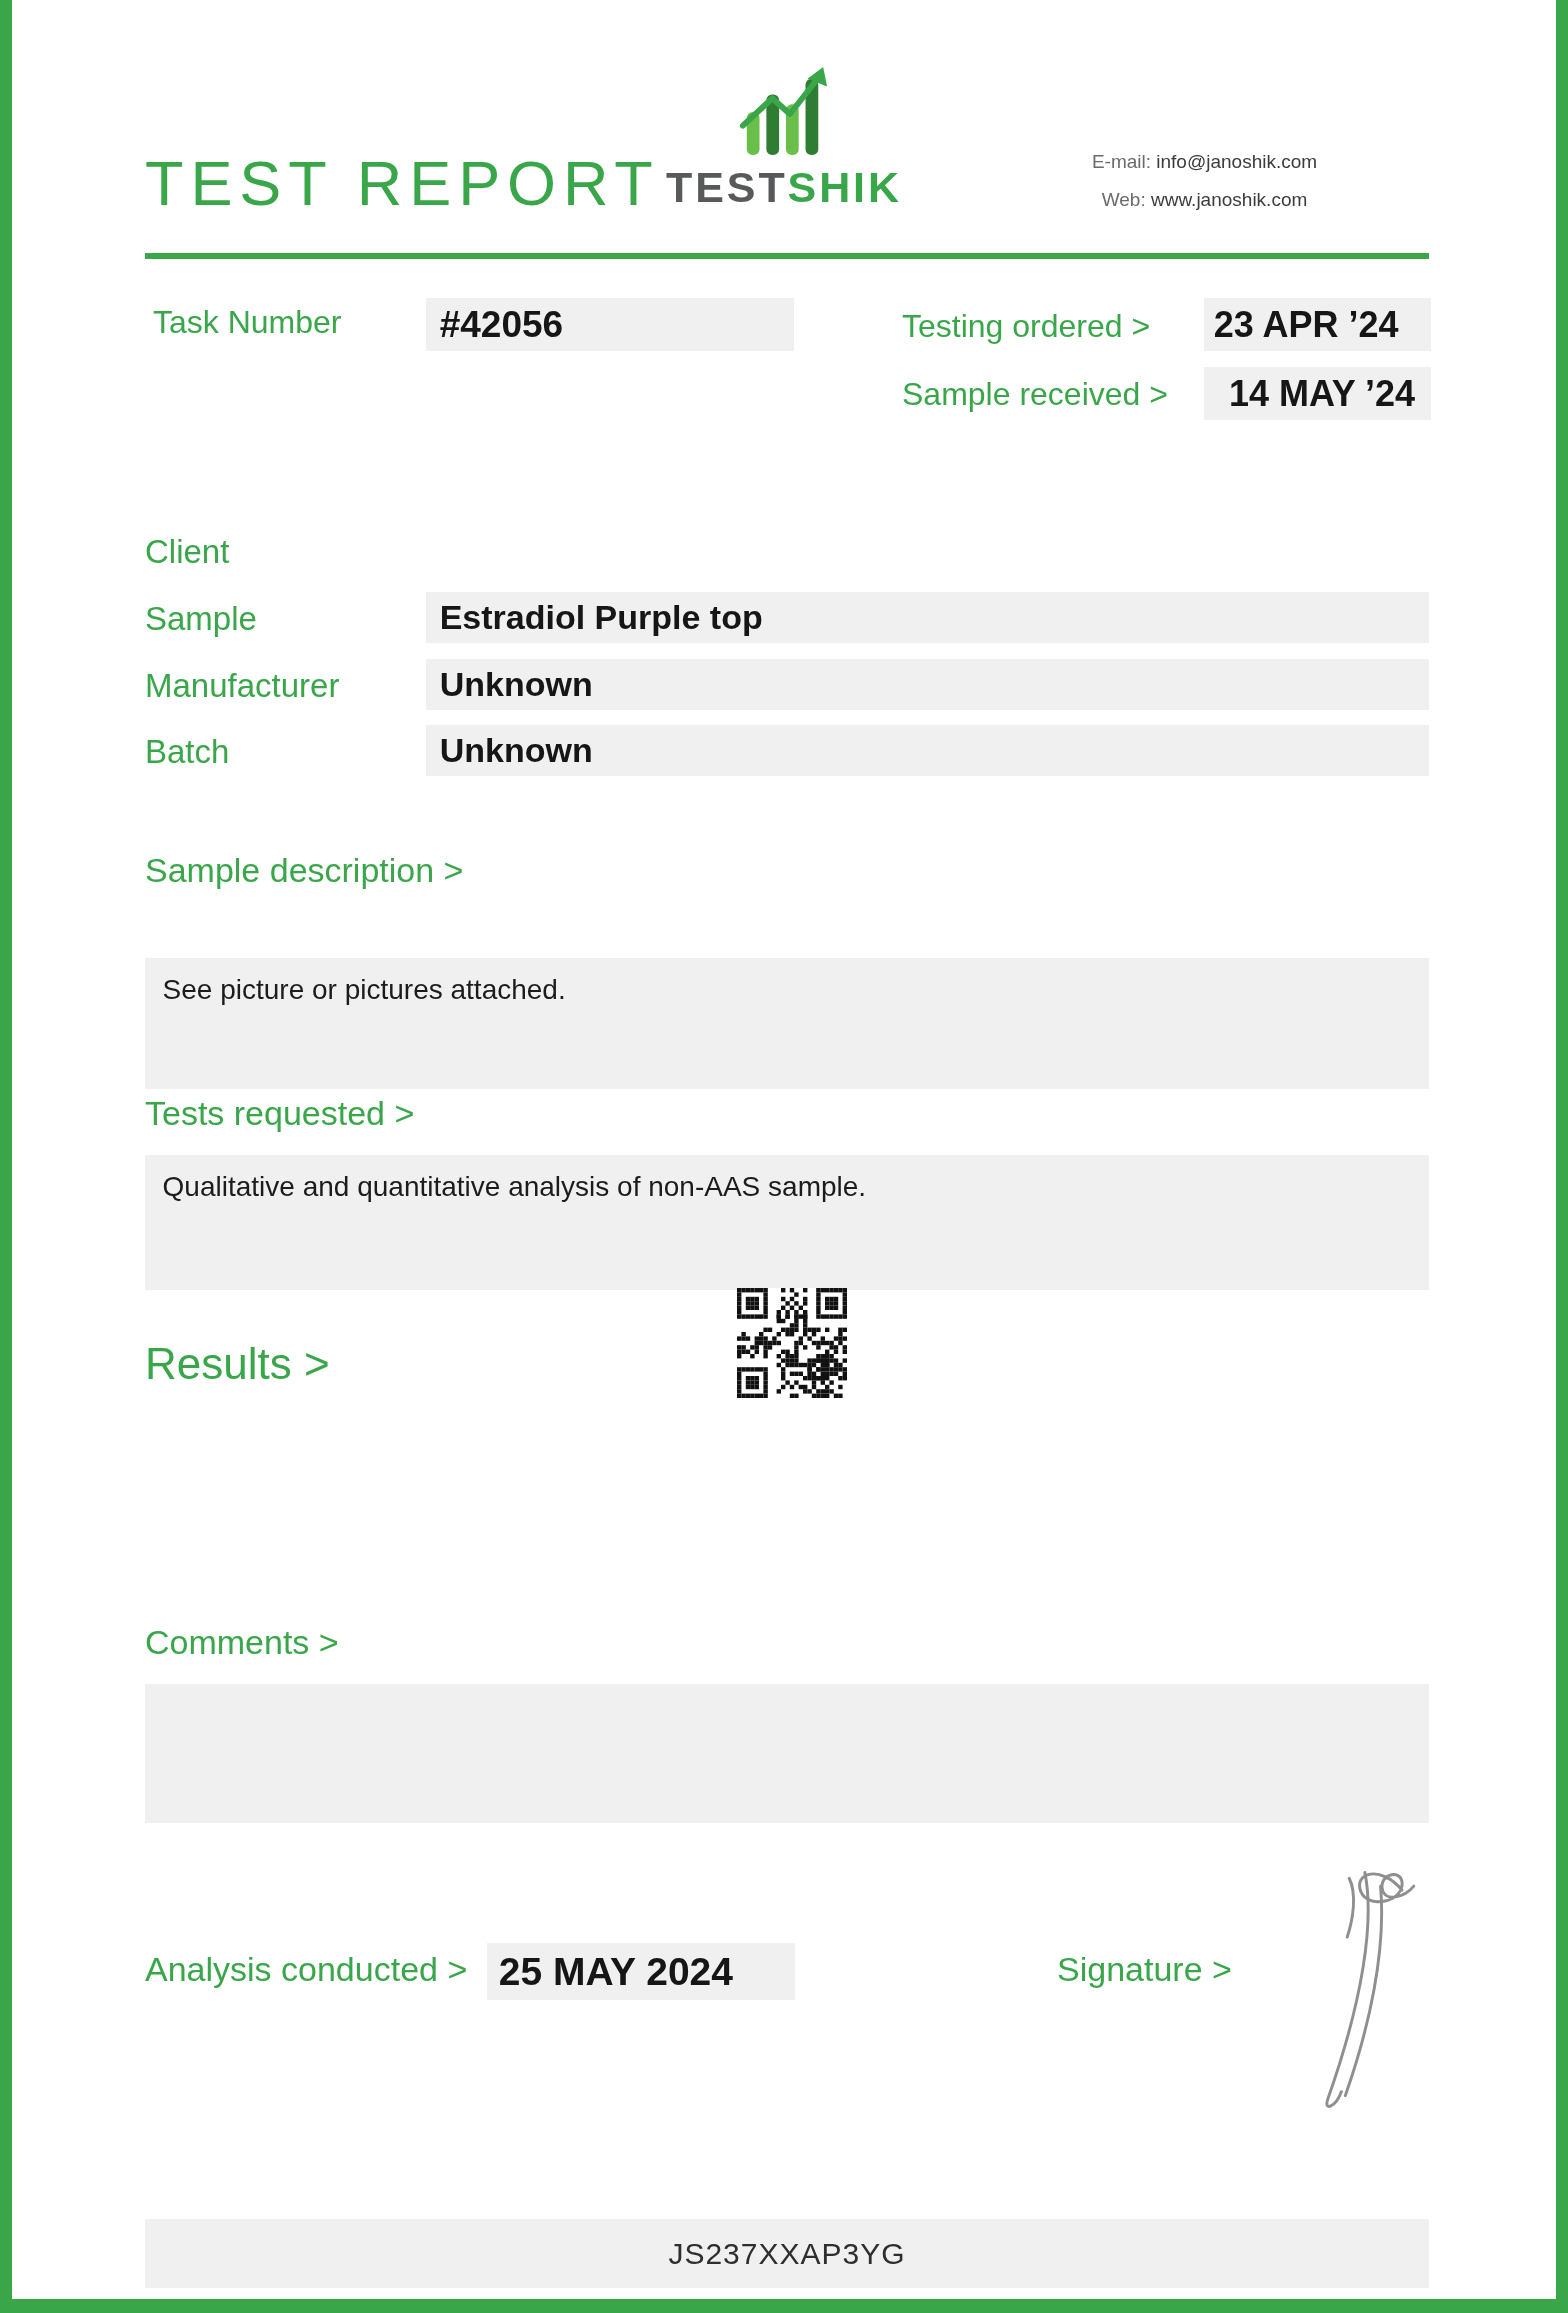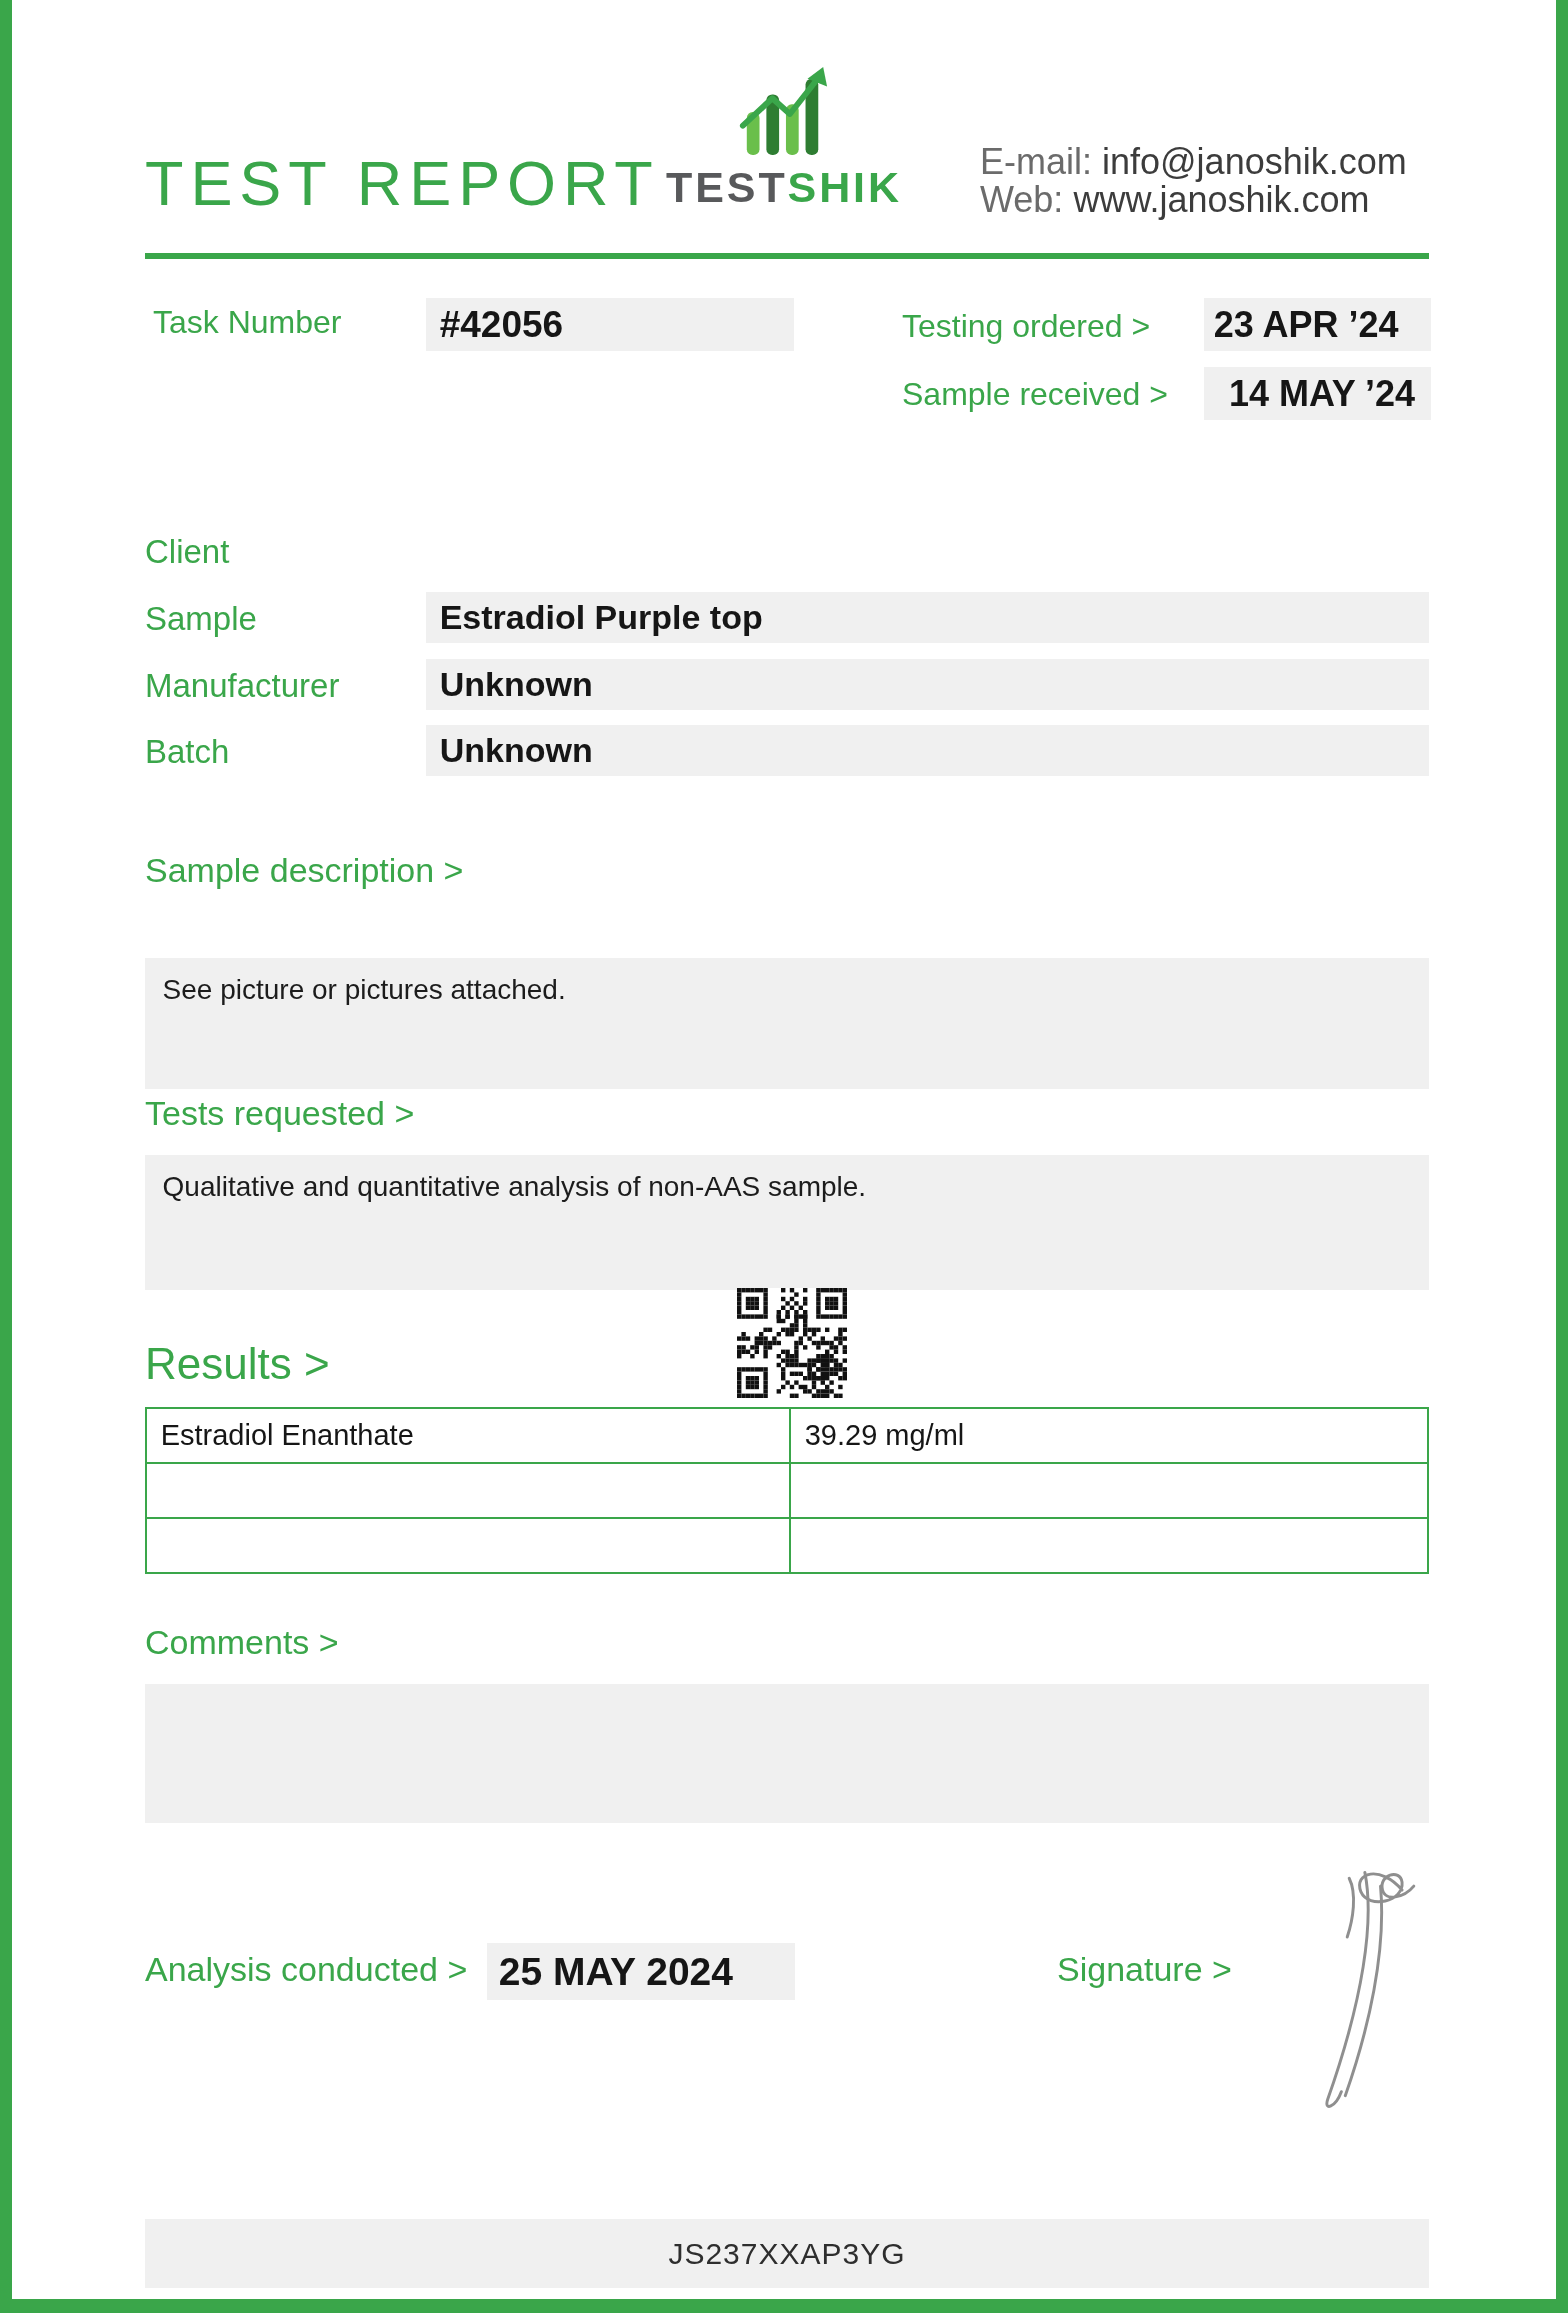--- a/index.html
+++ b/index.html
@@ -49,21 +49,21 @@
       <rect x="58" y="40" width="13" height="52" rx="6" fill="#6abf4b"></rect>
       <rect x="78" y="14" width="13" height="78" rx="6" fill="#2e7d32"></rect>
       <polyline points="14,62 44,34 62,50 92,12" fill="none" stroke="#3aa64a" stroke-width="6" stroke-linecap="round" stroke-linejoin="round"></polyline>
       <polygon points="96,2 100,22 80,14" fill="#3aa64a"></polygon>
     </svg>
     <div class="logo-text">
       <span class="lg">TEST</span><span class="gn">SHIK</span>
     </div>
   </div>
 
-  <div class="abs" style="left:980px;top:143px;width:449px;text-align:left;font-size:36px;line-height:38px;">
+  <div class="abs" style="left:980px;top:143px;width:449px;text-align:center;font-size:19px;line-height:38px;">
     <div class="contact-line">
       <span>E-mail:</span>
       <span class="val">info@janoshik.com</span>
     </div>
     <div class="contact-line">
       <span>Web:</span>
       <span class="val">www.janoshik.com</span>
     </div>
   </div>
 
@@ -402,38 +402,20 @@
         <rect x="70.40" y="88.00" width="4.40" height="4.40"></rect>
         <rect x="74.80" y="88.00" width="4.40" height="4.40"></rect>
         <rect x="79.20" y="88.00" width="4.40" height="4.40"></rect>
         <rect x="83.60" y="88.00" width="4.40" height="4.40"></rect>
         <rect x="88.00" y="88.00" width="4.40" height="4.40"></rect>
       </g>
     </svg>
 
   <div class="abs label" style="left:145px;top:1339px;font-size:44px;">Results &gt;</div>
 
-  <div class="abs" style="left:145px;top:1407px;">
-    <table class="results">
-      <tbody>
-          <tr>
-        <td style="width:644px;">Estradiol Enanthate</td>
-        <td>39.29 mg/ml</td>
-      </tr>
-      <tr>
-        <td></td>
-        <td></td>
-      </tr>
-      <tr>
-        <td></td>
-        <td></td>
-      </tr>
-    </tbody>
-      </table>
-  </div>
 
   <div class="abs label" style="left:145px;top:1623px;font-size:34px;">Comments &gt;</div>
   <div class="abs graybox" style="left:145px;top:1684px;width:1284px;height:139px;padding:15.7px 17.6px;font-size:28px;color:#1c1c1c;">
     <span></span>
   </div>
 
   <div class="abs label" style="left:145px;top:1950px;font-size:34px;">Analysis conducted &gt;</div>
   <div class="abs valuebox" style="left:487px;top:1943px;width:308px;height:57px;line-height:57px;padding-left:11.8px;font-size:39px;">25 MAY 2024</div>
 
   <div class="abs label" style="left:1057px;top:1950px;font-size:34px;">Signature &gt;</div>

